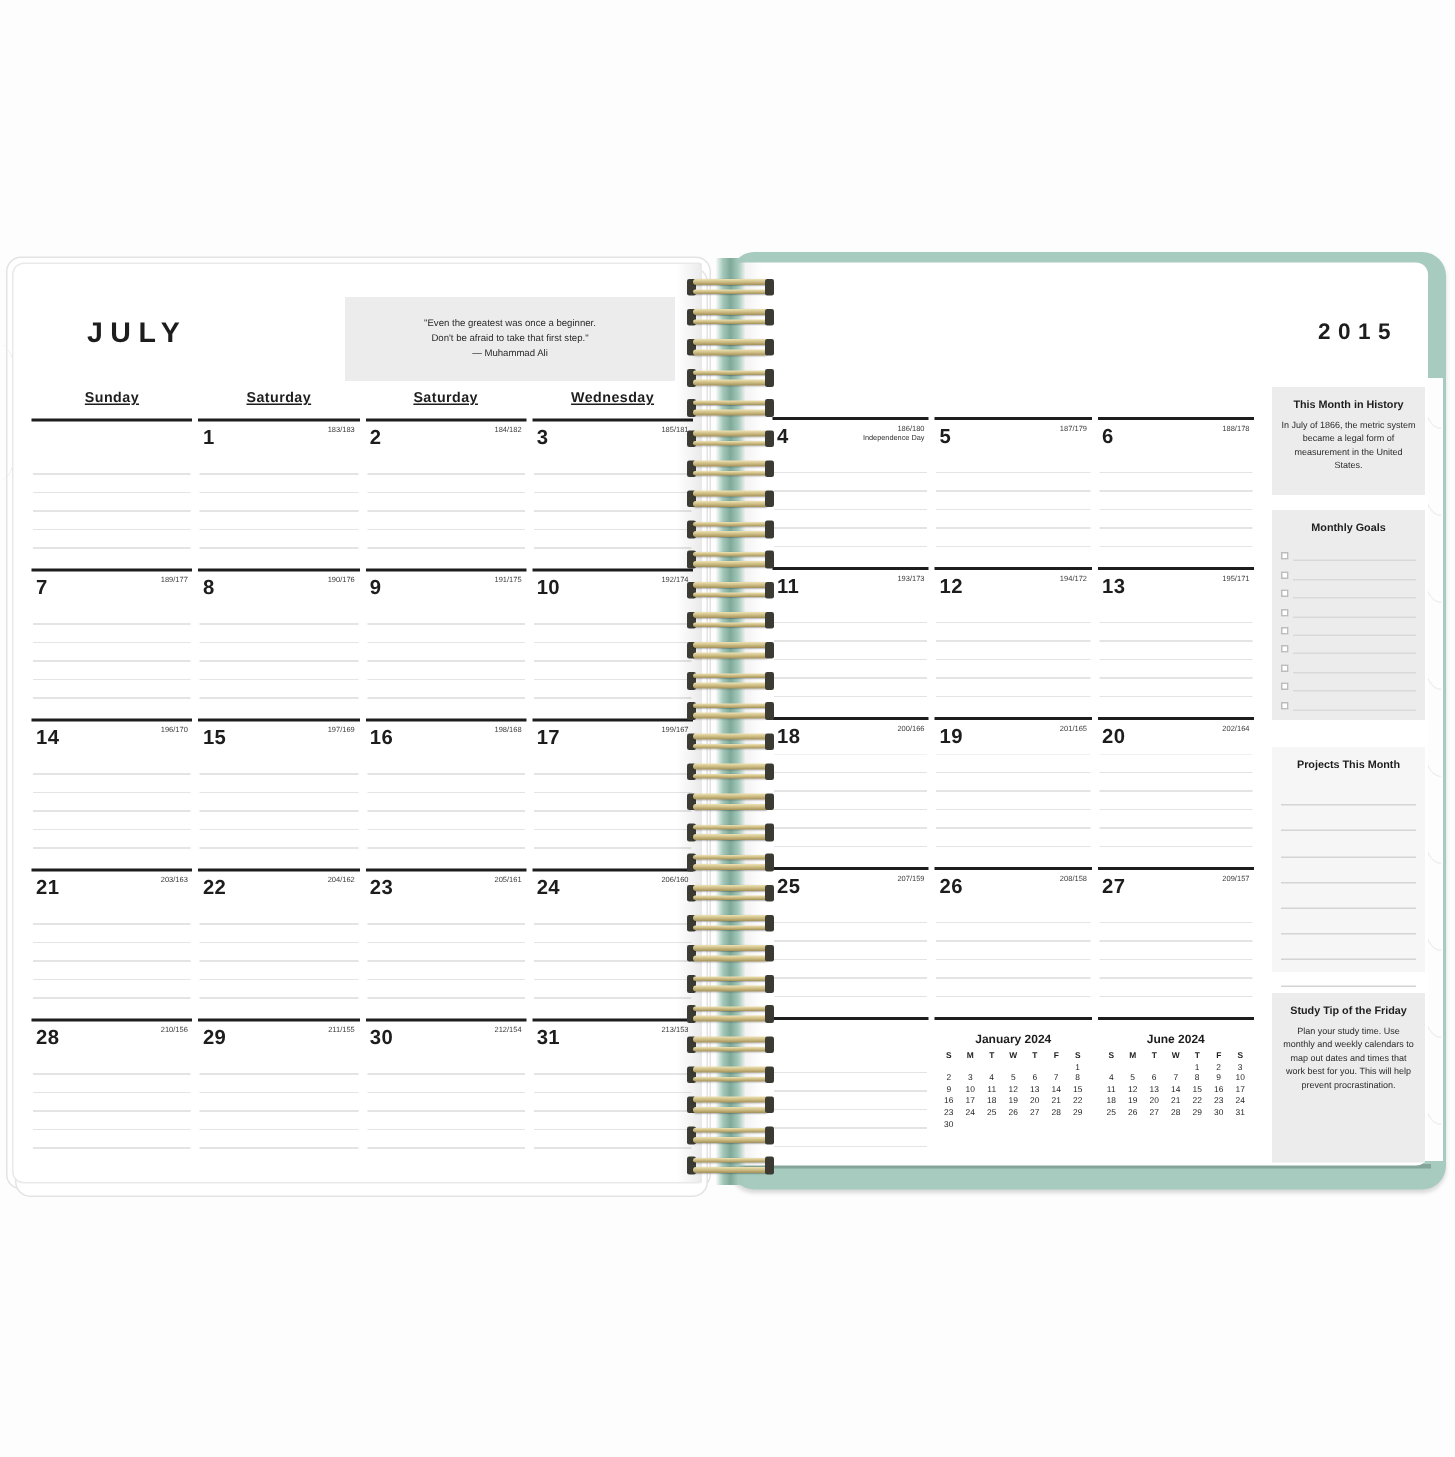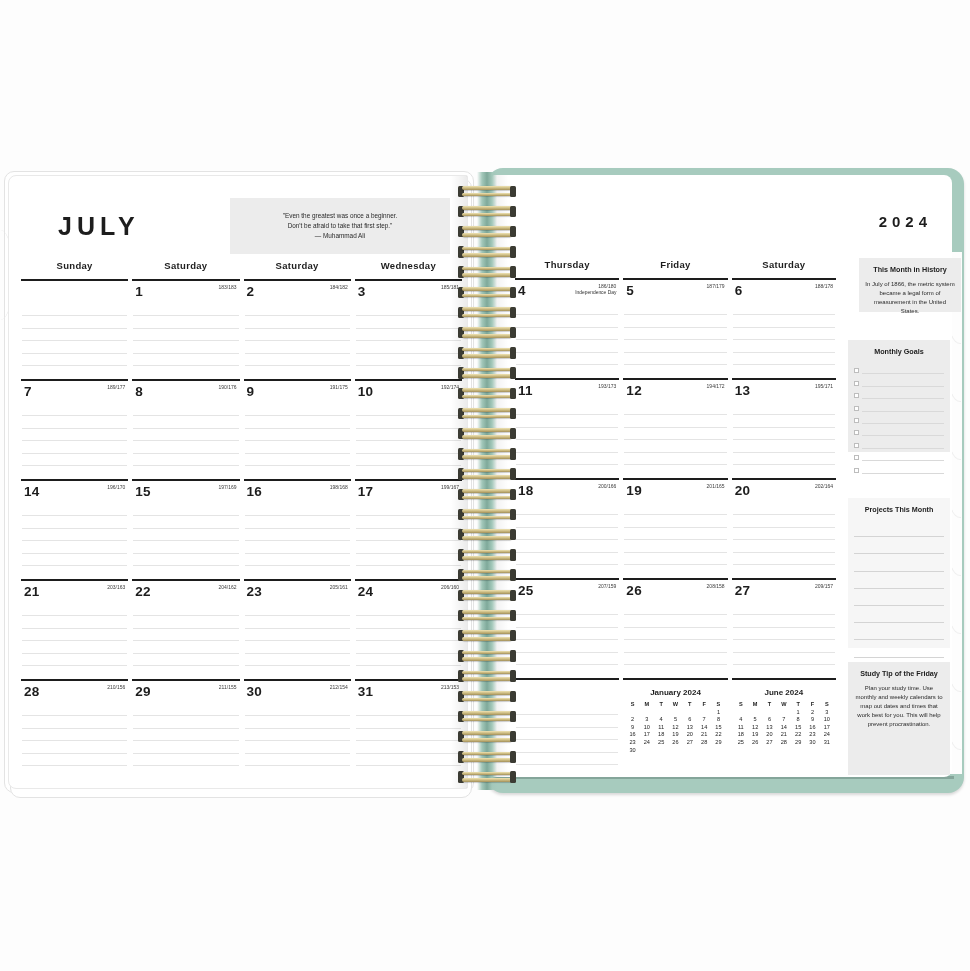--- a/index.html
+++ b/index.html
@@ -53,31 +53,31 @@
   .coil .bar{position:absolute;left:4px;right:4px;height:3.6px;border-radius:2px;
     background:linear-gradient(to bottom,#efe3b4,#c9b87e 55%,#a3905a);
     box-shadow:0 .5px 1px rgba(0,0,0,.35);}
   .coil .bar.b{top:6.6px;}
   .coil::before,.coil::after{content:"";position:absolute;top:-.5px;width:6px;height:11.5px;
     background:#3b3b33;border-radius:1.5px;}
   .coil::before{left:0;}
   .coil::after{right:0;}
 
   
-  .month-title{position:absolute;left:49px;top:36px;font-size:25px;font-weight:800;
+  .month-title{position:absolute;left:49px;top:36px;font-size:19px;font-weight:800;
     letter-spacing:5px;}
   .year-title{position:absolute;right:20px;top:38px;font-size:15px;font-weight:800;
     letter-spacing:5px;}
   .quote-box{position:absolute;left:221px;top:22px;width:220px;height:56px;
     background:var(--boxgray);display:flex;flex-direction:column;justify-content:center;
     text-align:center;font-size:6.4px;line-height:1.55;color:#2a2a2a;}
 
   
   .day-headers{position:absolute;display:flex;gap:4px;}
-  .day-headers.lh{left:12px;top:84px;width:441px;}
+  .day-headers.lh{left:12px;top:84px;width:441px;text-decoration:underline;}
   .day-headers.rh{left:23px;top:84px;width:321px;}
   .day-header{flex:1;text-align:center;font-size:9.5px;font-weight:600;letter-spacing:.3px;
     padding-bottom:5px;}
   .grid{position:absolute;}
   .grid.lg{left:12px;top:103px;width:441px;}
   .grid.rg{left:23px;top:103px;width:321px;}
   .grid-row{display:flex;gap:4px;}
   .cell{flex:1;position:relative;border-top:2px solid #1d1d1d;}
   .cell .lines{position:absolute;left:1px;right:1px;top:23px;bottom:3px;
     background:repeating-linear-gradient(to bottom,rgba(0,0,0,0) 0 11.4px,var(--rule) 11.4px 12.4px);}
@@ -91,22 +91,22 @@
   .minical{position:absolute;left:2px;right:2px;top:8px;}
   .mc-title{text-align:center;font-size:8px;font-weight:700;margin-bottom:4px;}
   .mc-grid{display:grid;grid-template-columns:repeat(7,1fr);row-gap:1.6px;}
   .mc-dow{font-size:5.6px;font-weight:700;text-align:center;}
   .mc-day{font-size:5.6px;font-weight:500;text-align:center;}
 
   
   .sidebar{position:absolute;left:356px;top:83px;width:102px;}
   .side-box{position:absolute;left:0;width:102px;background:var(--boxgray);
     padding:7px 6px;}
-  .side-box.history{top:0;height:54px;margin-left:11px;}
-  .side-box.goals{top:82px;height:112px;}
+  .side-box.history{top:0;height:72px;}
+  .side-box.goals{top:82px;height:140px;}
   .side-box.projects{top:240px;height:150px;background:#f6f6f6;}
   .side-box.study{top:404px;height:113px;}
   .side-title{text-align:center;font-size:7.2px;font-weight:700;margin-bottom:6px;}
   .side-body{text-align:center;font-size:6px;line-height:1.5;color:#2a2a2a;}
   .goal-row{display:flex;align-items:flex-end;gap:3px;height:12.4px;}
   .goal-check{width:5px;height:5px;border:.8px solid #bdbdbd;margin-bottom:1px;background:#fff;}
   .goal-line{flex:1;border-bottom:1px solid #d9d9d9;height:100%;}
   .proj-line{border-bottom:1px solid #d4d4d4;height:17.2px;}
 </style>
 </head>
@@ -289,26 +289,21 @@
             <div class="date-num">31</div>
             <div class="doy-wrap">
               <div class="doy">213/153</div>
             </div>
           </div>
         </div>
       </div>
   </div>
 
   <div class="page right-page">
-    <div class="year-title">2024</div>
-    <div class="day-headers rh">
-        <div class="day-header">Thursday</div>
-        <div class="day-header">Friday</div>
-        <div class="day-header">Saturday</div>
-      </div>
+    <div class="year-title">2015</div>
     <div class="grid rg">
         <div class="grid-row" style="height: 100px;">
           <div class="cell">
             <div class="lines"></div>
             <div class="date-num">4</div>
             <div class="doy-wrap">
               <div class="doy">186/180</div>
               <div class="cell-note">Independence Day</div>
             </div>
           </div>

